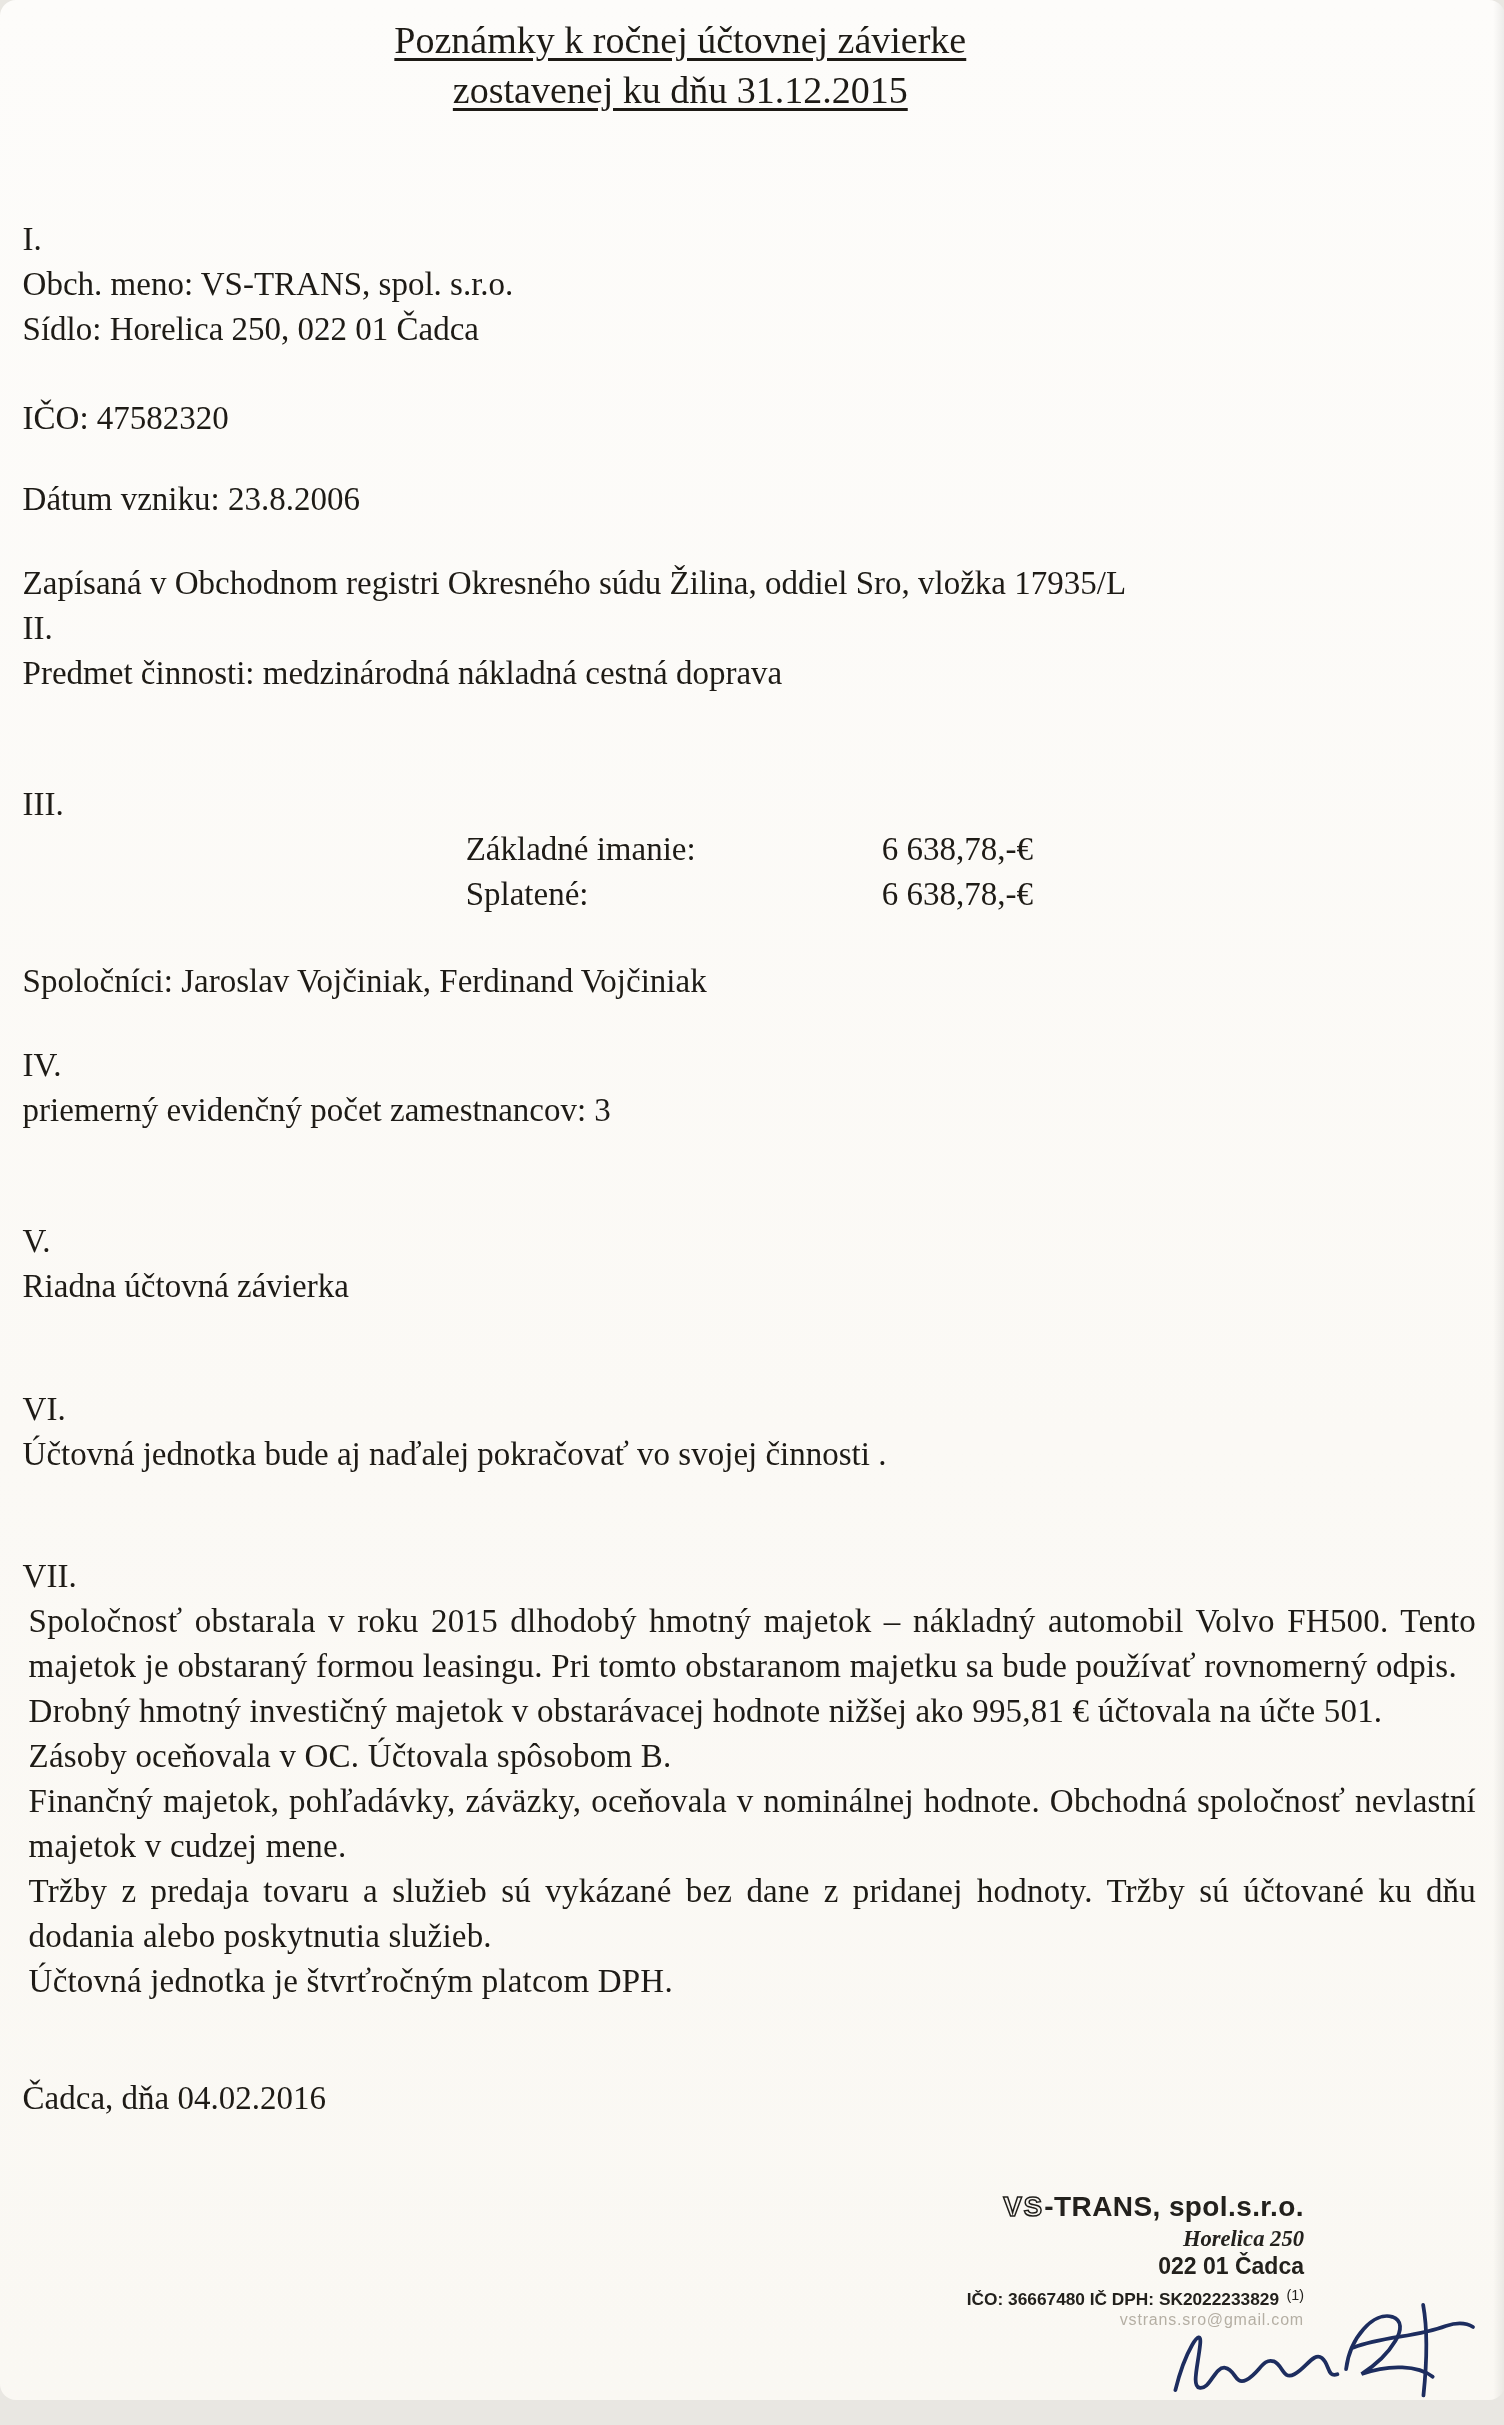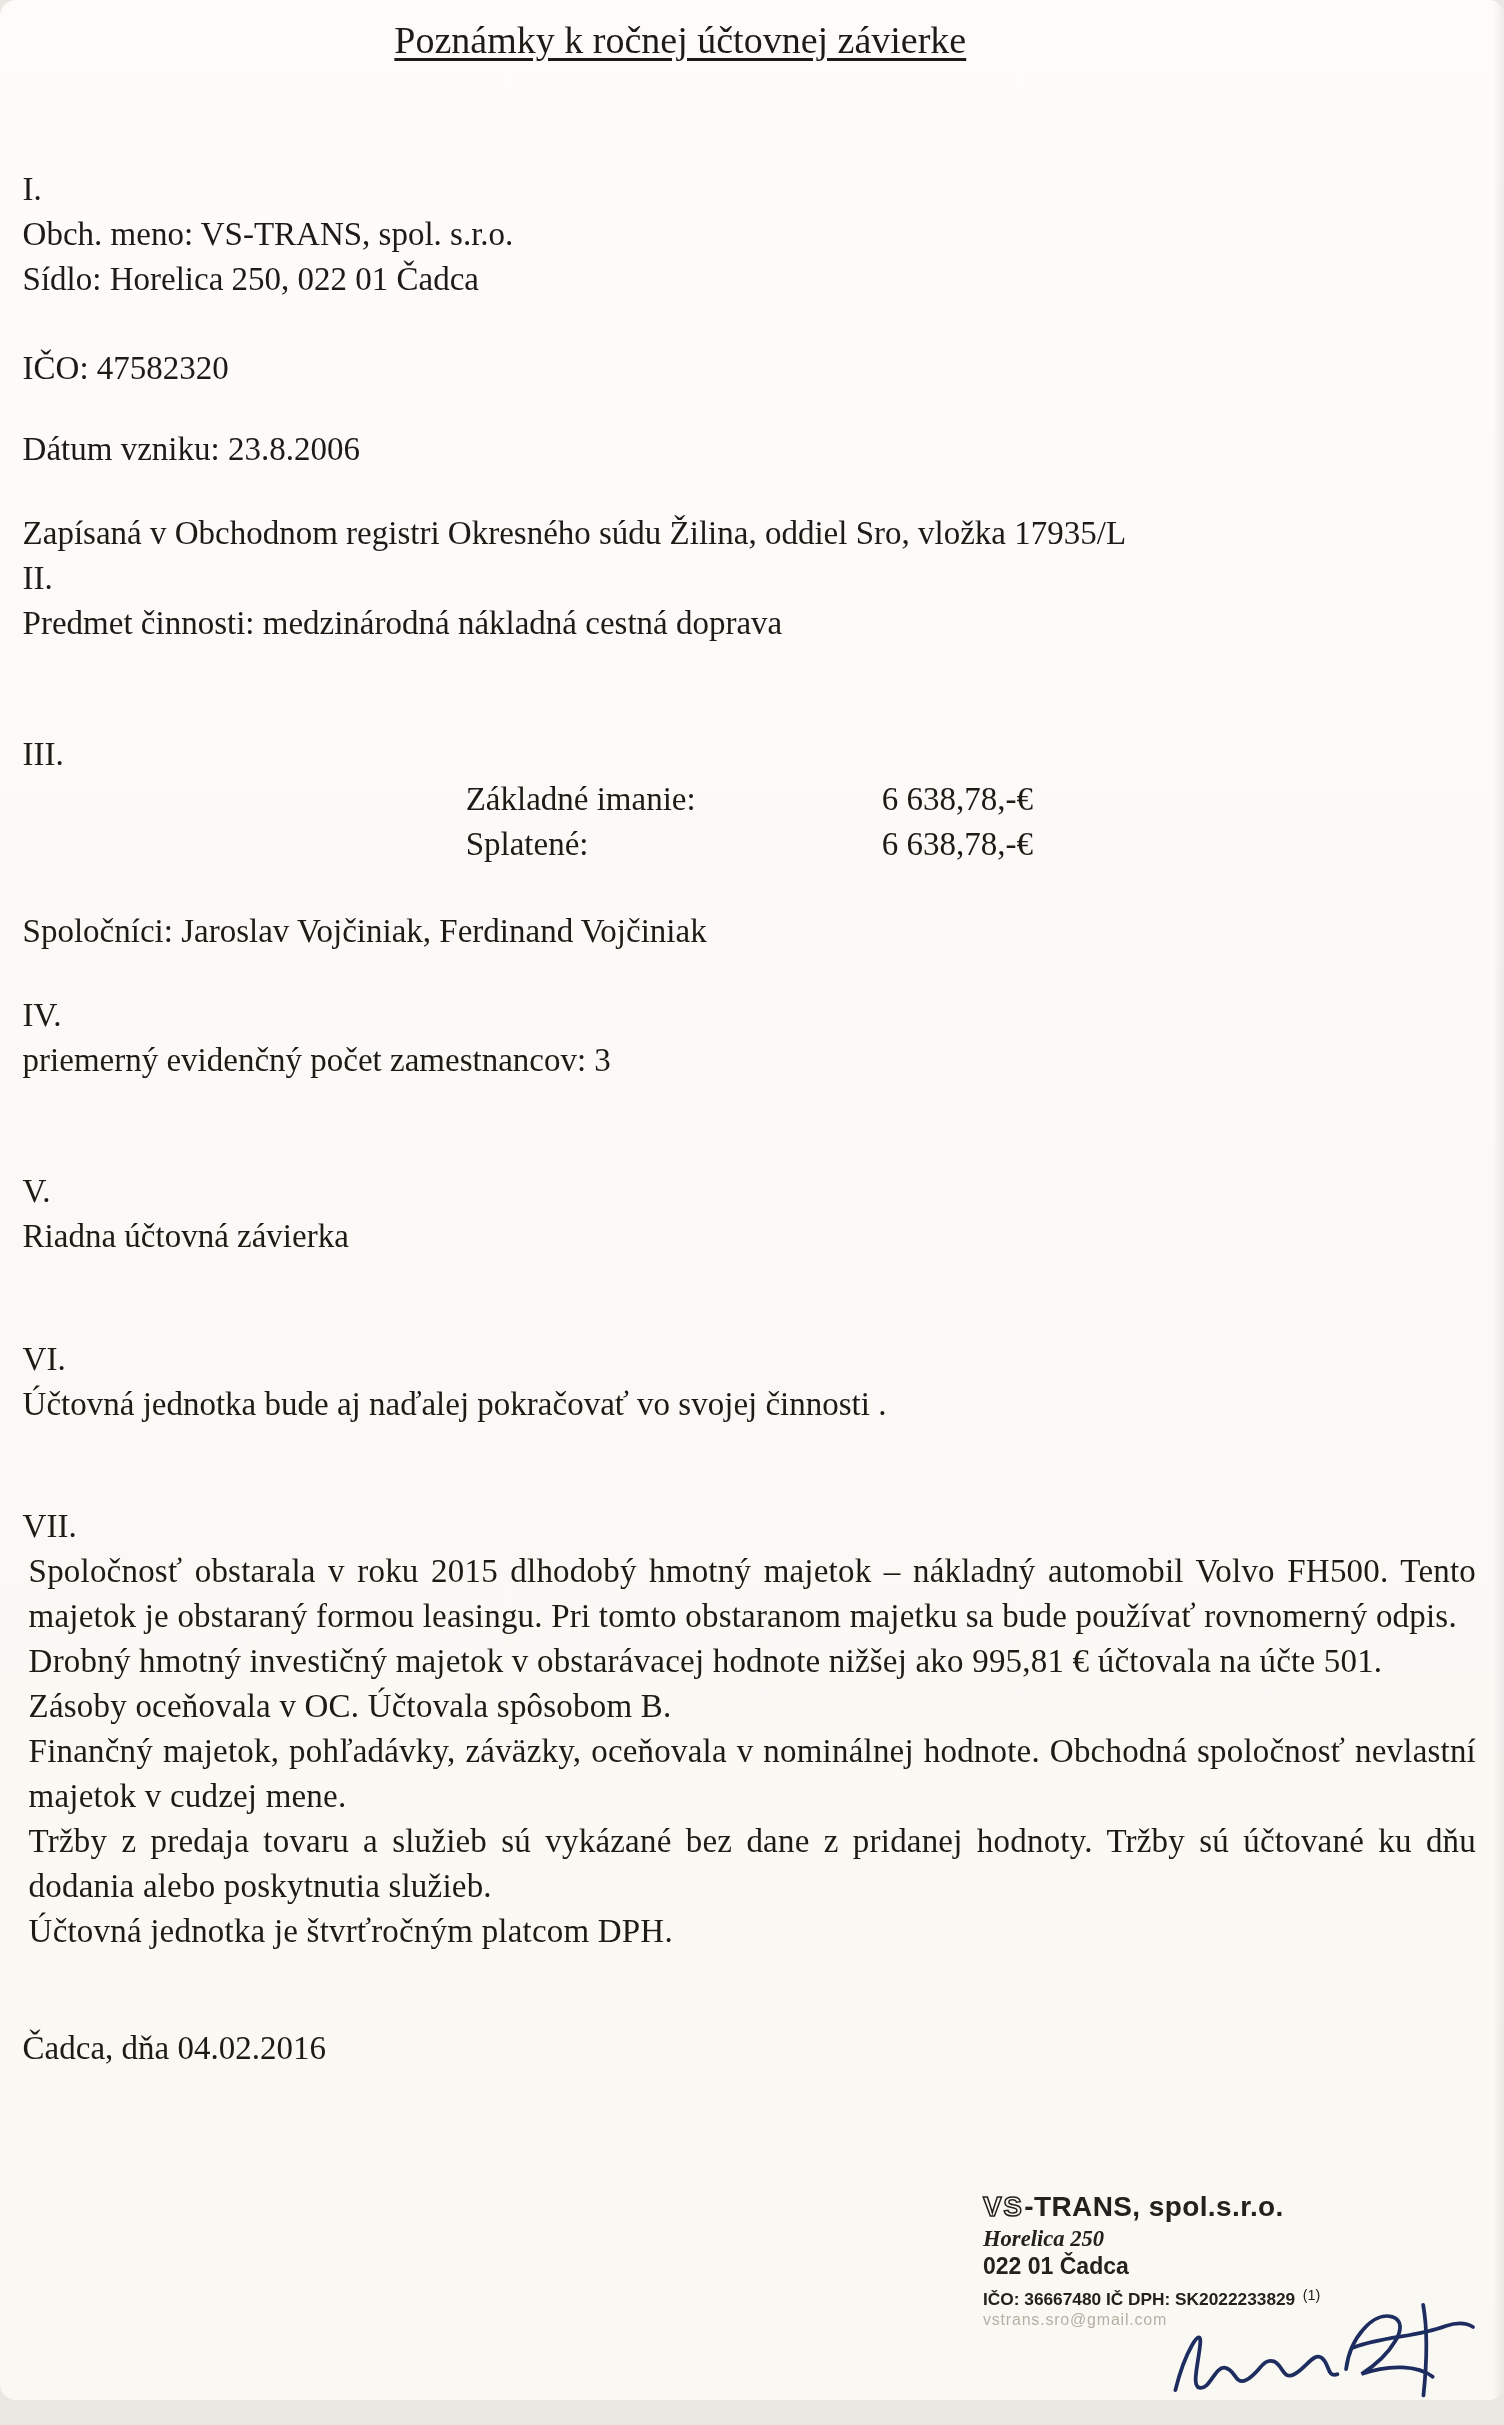--- a/index.html
+++ b/index.html
@@ -63,24 +63,24 @@
     line-height: 45px;
     text-align: justify;
     padding-left: 6px;
     letter-spacing: 0.2px;
   }
 
   .place-date { margin-top: 72px; line-height: 45px; }
 
   .stamp {
     position: absolute;
-    left: 983px;
+    left: 947px;
     top: 2191px;
     width: 357px;
-    text-align: left;
+    text-align: right;
     color: #23211d;
   }
   .stamp-company {
     font-family: "Liberation Sans", sans-serif;
     font-weight: 700;
     font-size: 28px;
     letter-spacing: 0.4px;
     white-space: nowrap;
   }
   .stamp-company .vs {
@@ -132,20 +132,21 @@
     transform: rotate(-4deg);
   }
 </style>
 </head>
 <body>
 
 <div class="page">
 
   <div class="title">
     <div class="title-line">Poznámky k ročnej účtovnej závierke</div>
+    <div class="title-line">zostavenej ku dňu 31.12.2015</div>
   </div>
 
   <div class="section" id="s1">
     <p class="line">I.</p>
     <p class="line">Obch. meno: VS-TRANS, spol. s.r.o.</p>
     <p class="line">Sídlo:  Horelica 250, 022 01 Čadca</p>
     <p class="line gap-ico">IČO: 47582320</p>
     <p class="line gap-date">Dátum vzniku: 23.8.2006</p>
     <p class="line gap-reg">Zapísaná v Obchodnom registri Okresného súdu  Žilina, oddiel Sro, vložka 17935/L</p>
   </div>

